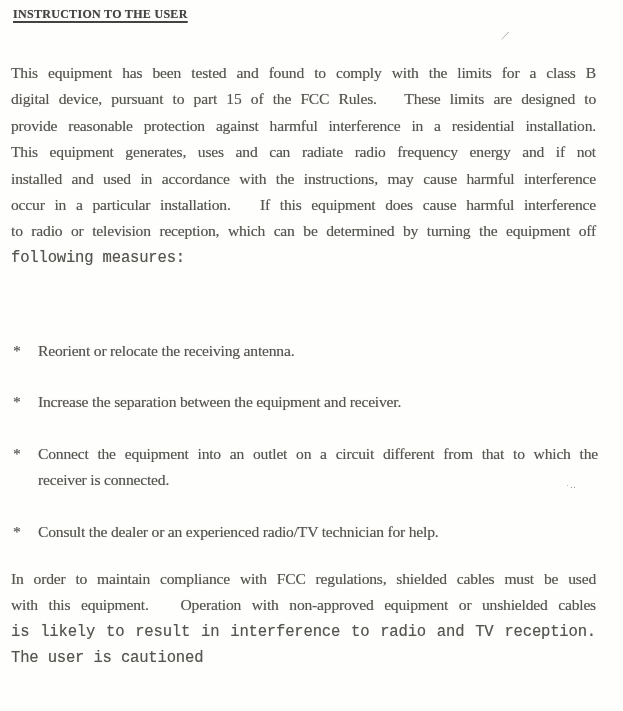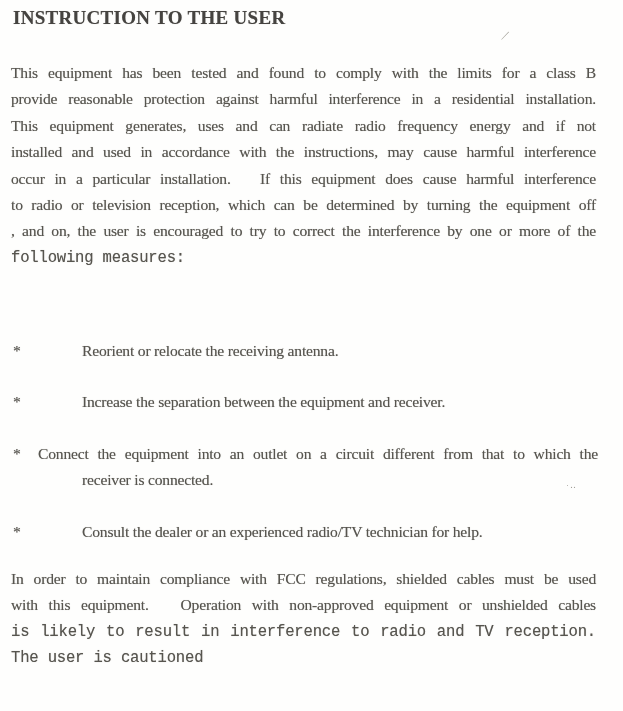--- a/index.html
+++ b/index.html
@@ -17,24 +17,25 @@
     background: var(--paper);
     font-family: "Liberation Serif", "DejaVu Serif", serif;
     color: var(--ink);
     overflow: hidden;
     text-shadow: 0 0 0.7px rgba(90, 88, 82, 0.55);
   }
   .heading {
     position: absolute;
     left: 13px;
     top: 7px;
-    font-size: 19px;
+    font-size: 12px;
     font-weight: bold;
     letter-spacing: 0.3px;
     color: var(--heading_ink);
+    text-decoration: underline;
     text-decoration-thickness: 1.6px;
     text-underline-offset: 3px;
   }
   .para {
     position: absolute;
     left: 11px;
     width: 585px;
   }
   .para-intro { top: 60px; }
   .para-closing { top: 566px; }
@@ -60,21 +61,21 @@
   }
   .bullet .marker {
     flex: 0 0 25px;
     font-size: 15.6px;
     line-height: 26.4px;
   }
   .bullet .btext {
     flex: 1 1 auto;
     width: 560px;
   }
-  .btext .line:last-child { text-align-last: left; margin-left: 44px; }
+  .btext .line:last-child { text-align-last: left; }
   .artifact {
     position: absolute;
     color: var(--artifact);
     text-shadow: none;
   }
   .artifact-slash {
     left: 504px;
     top: 28px;
     font-size: 13px;
     font-style: italic;
@@ -93,33 +94,33 @@
 <div class="page">
 
   <h1 class="heading">INSTRUCTION TO THE USER</h1>
 
   <span class="artifact artifact-slash">⁄</span>
 
   <div class="para para-intro">
 
       <div class="line">This equipment has been tested and found to comply with the limits for a class B</div>
 
+      <div class="line">digital device, pursuant to part 15 of the FCC Rules.   These limits are designed to</div>
 
       <div class="line">provide reasonable protection against harmful interference in a residential installation.</div>
 
       <div class="line">This equipment generates, uses and can radiate radio frequency energy and if not</div>
 
       <div class="line">installed and used in accordance with the instructions, may cause harmful interference</div>
 
 
       <div class="line">occur in a particular installation.   If this equipment does cause harmful interference</div>
 
       <div class="line">to radio or television reception, which can be determined by turning the equipment off</div>
 
-      <div class="line">, and on, the user is encouraged to try to correct the interference by one or more of the</div>
 
       <div class="line">following measures:</div>
     </div>
 
   <div class="bullets">
 
       <div class="bullet">
         <span class="marker">*</span>
         <div class="btext">
 

